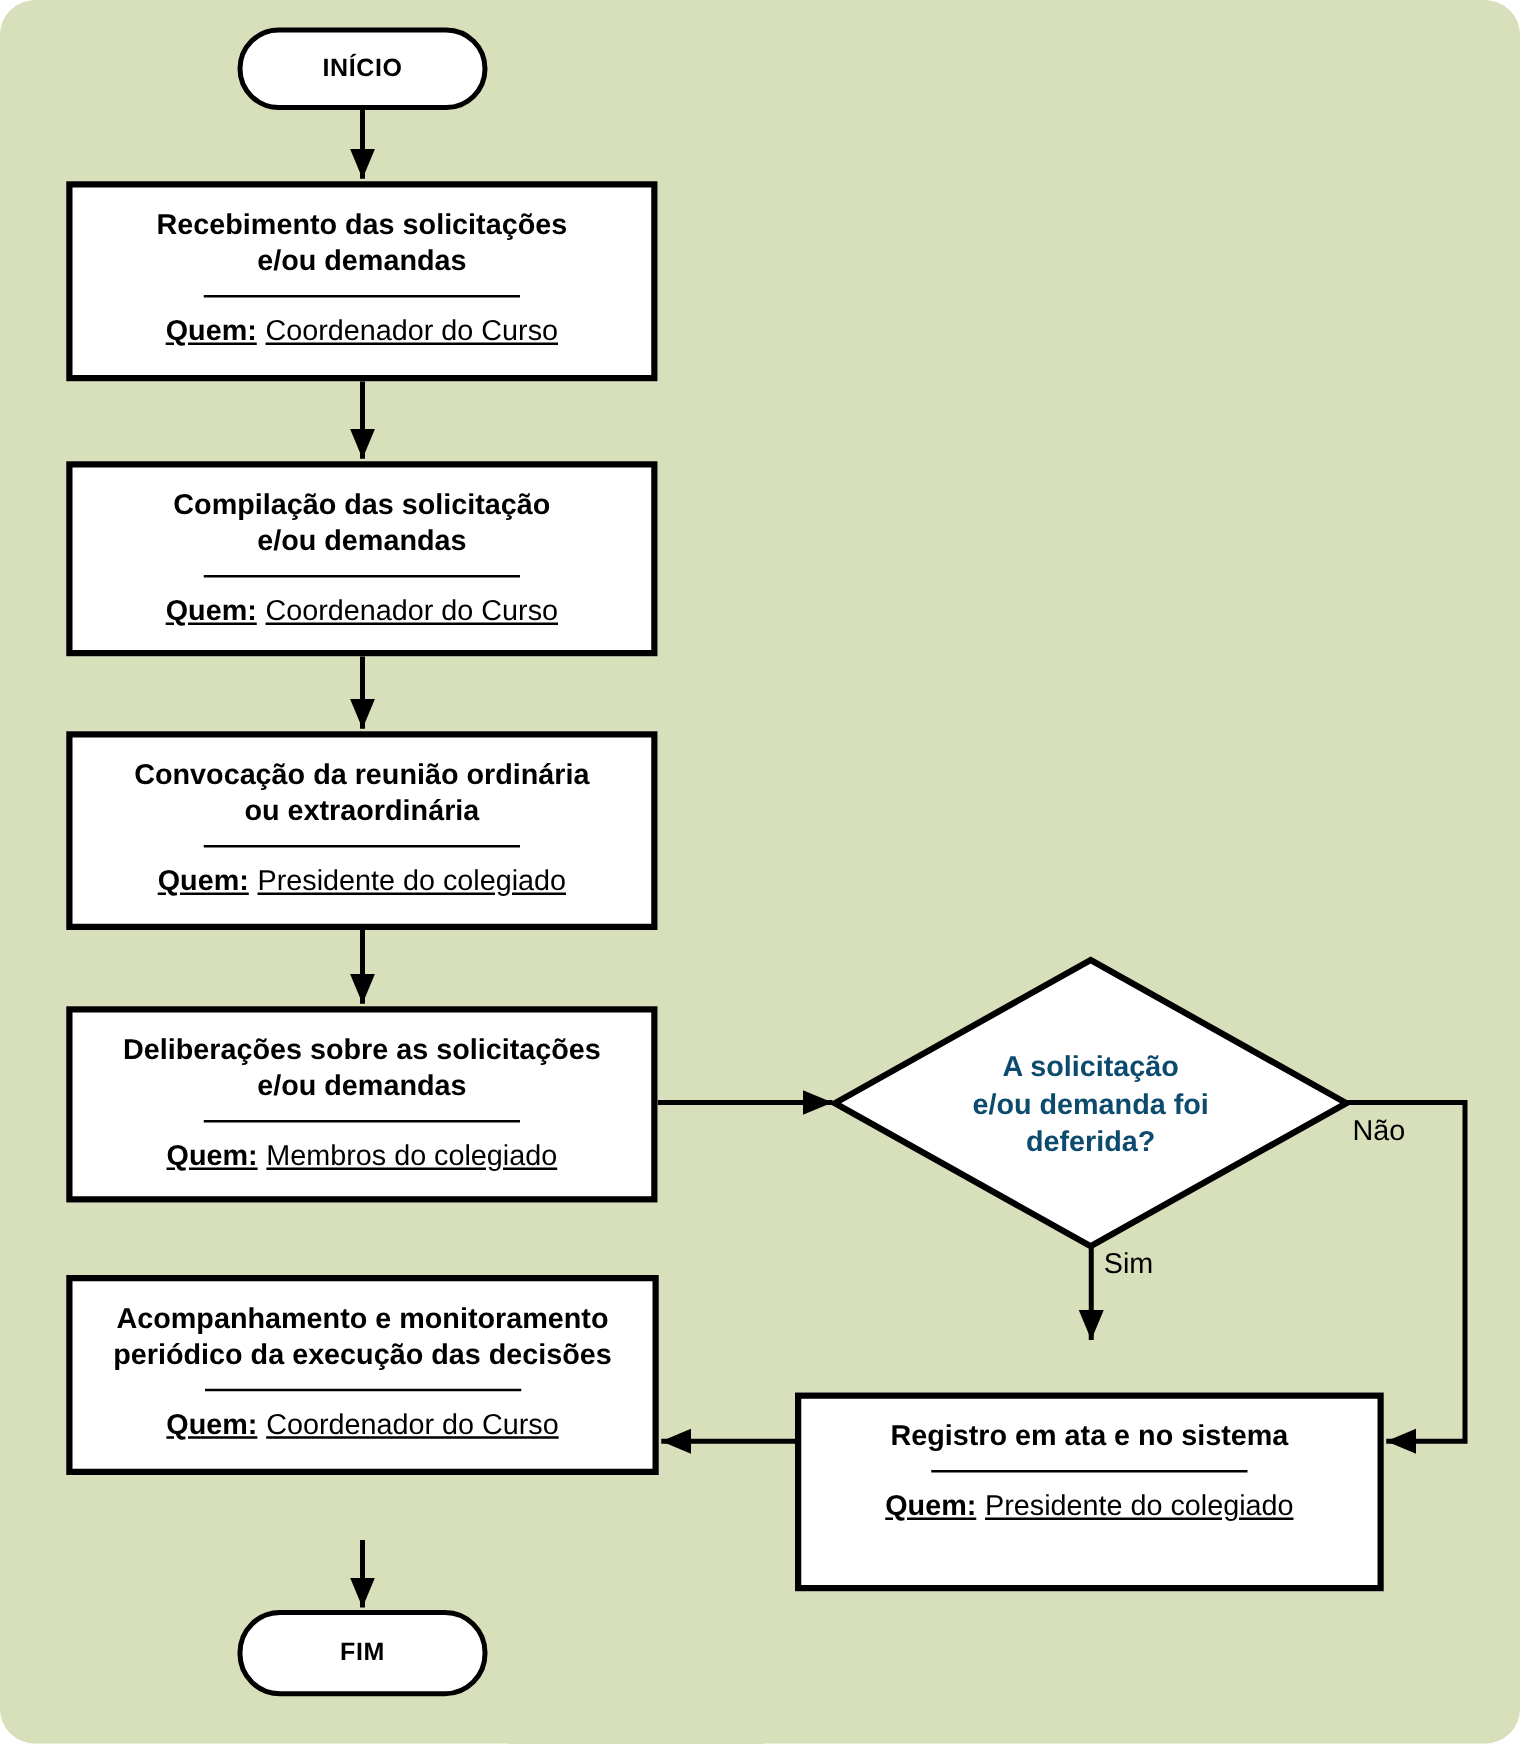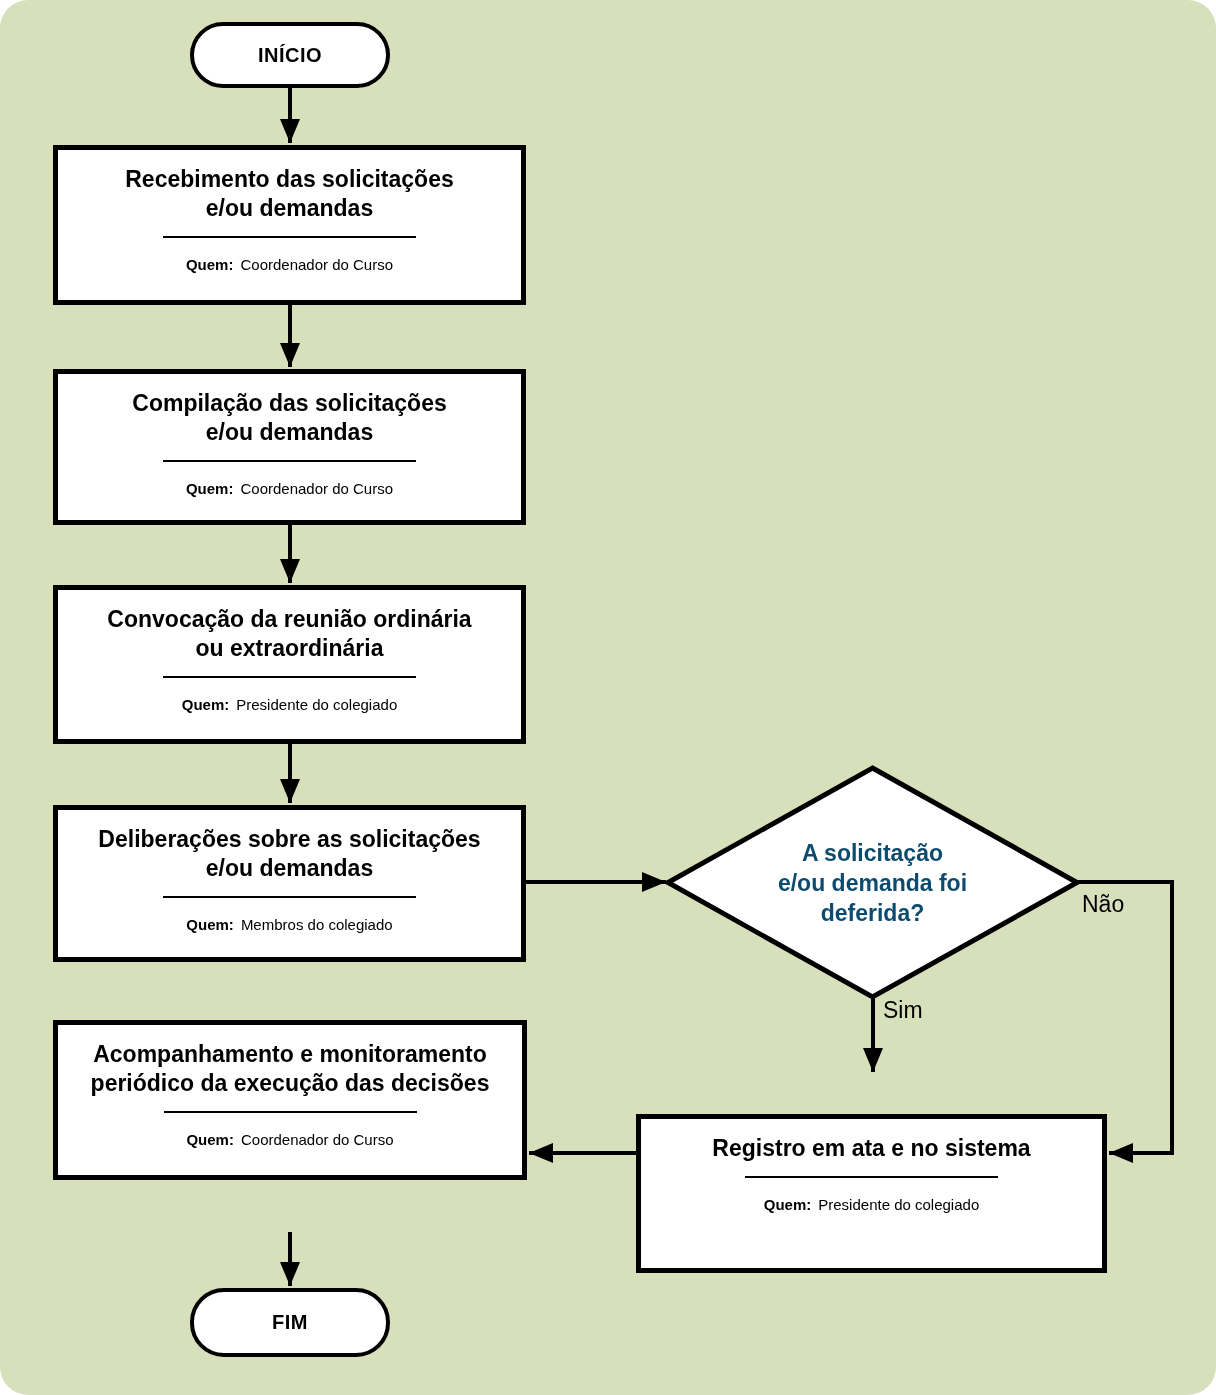--- a/index.html
+++ b/index.html
@@ -63,24 +63,25 @@
     text-align: center;
   }
   .box .title span { display: block; }
   .divider {
     width: 253px;
     height: 0;
     border-top: 2px solid #000;
     margin: 13px auto 12px auto;
   }
   .who {
-    font-size: 15px;
+    font-size: 23px;
     line-height: 29px;
     text-align: center;
     white-space: nowrap;
+    text-decoration: underline;
   }
   .who-label {
     font-weight: bold;
     margin-right: 7px;
   }
 
   .decision {
     position: absolute;
     left: 668px;
     top: 768px;
@@ -146,21 +147,21 @@
       <span>e/ou demandas</span>
     </div>
     <div class="divider"></div>
     <div class="who">
       <span class="who-label">Quem:</span><span>Coordenador do Curso</span>
     </div>
   </div>
 
   <div class="node box" id="node-step-1">
     <div class="title">
-      <span>Compilação das solicitações</span>
+      <span>Compilação das solicitação</span>
       <span>e/ou demandas</span>
     </div>
     <div class="divider"></div>
     <div class="who">
       <span class="who-label">Quem:</span><span>Coordenador do Curso</span>
     </div>
   </div>
 
   <div class="node box" id="node-step-2">
     <div class="title">

